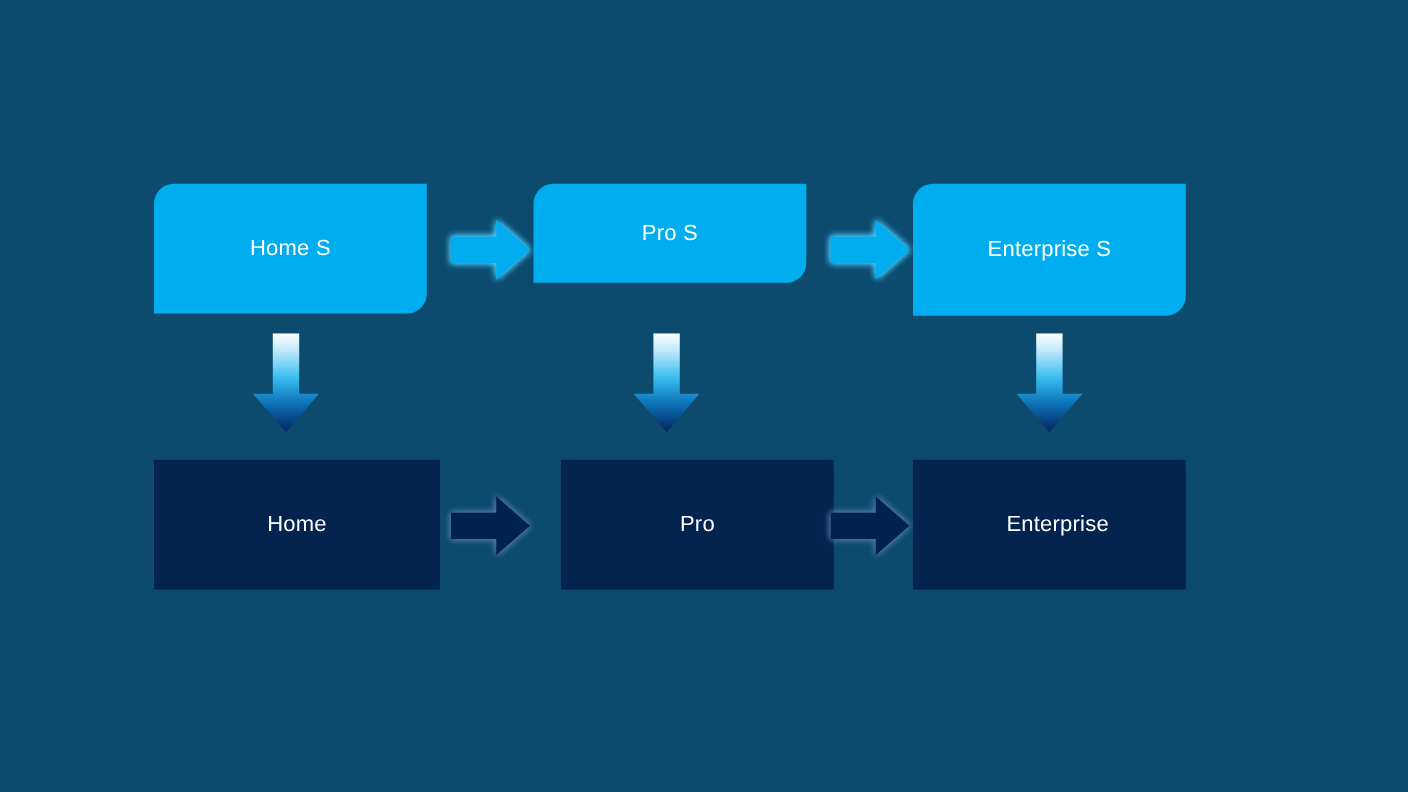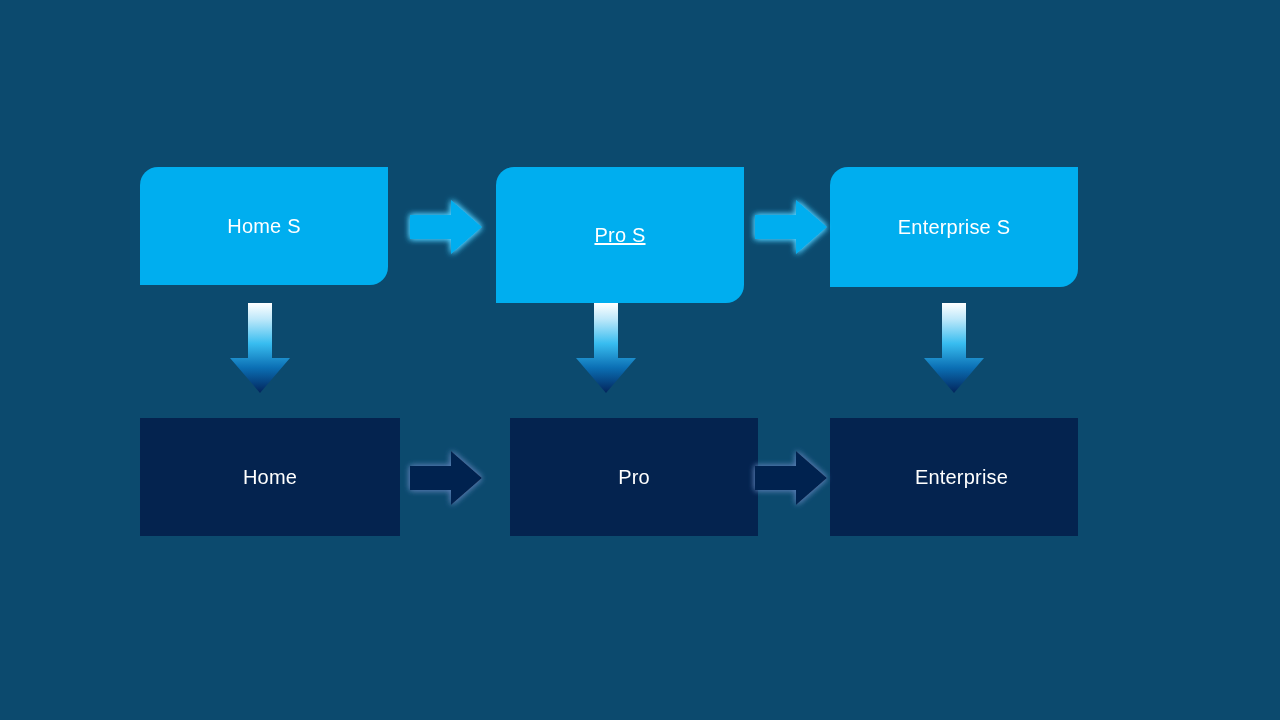--- a/index.html
+++ b/index.html
@@ -66,21 +66,21 @@
 </style>
 </head>
 <body>
 
 <div id="canvas">
 
   <div class="node cyan" style="left:140px; top:167px; width:248px; height:118px;">
     <span class="node-label">Home S</span>
   </div>
 
-  <div class="node cyan" style="left:496px; top:167px; width:248px; height:136px;text-decoration:underline;">
+  <div class="node cyan" style="left:485px; top:167px; width:248px; height:90px;">
     <span class="node-label">Pro S</span>
   </div>
 
   <div class="node cyan" style="left:830px; top:167px; width:248px; height:120px;">
     <span class="node-label">Enterprise S</span>
   </div>
 
   <div class="node navy" style="left:140px; top:418px; width:260px; height:118px;">
     <span class="node-label">Home</span>
   </div>

